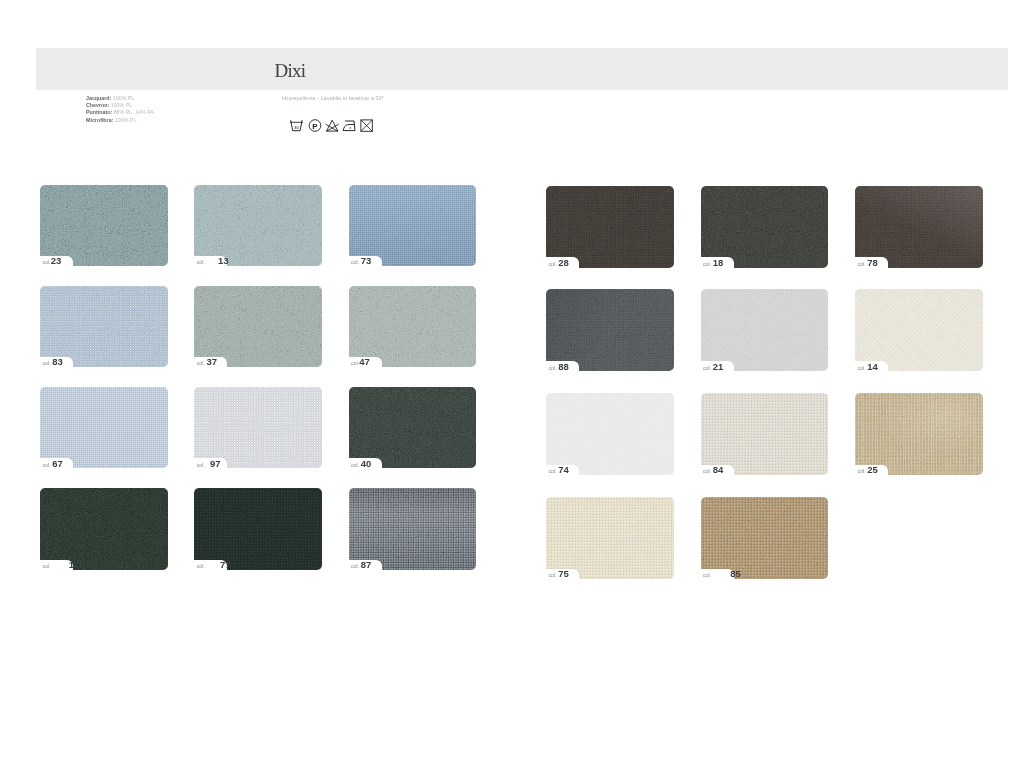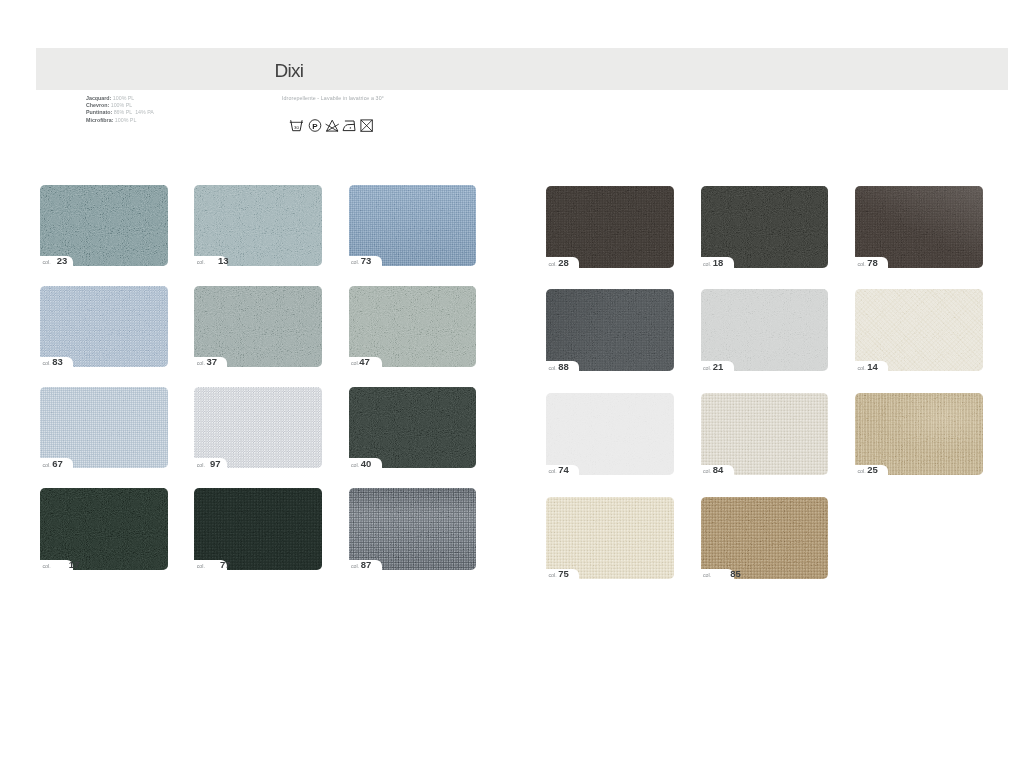--- a/index.html
+++ b/index.html
@@ -1,17 +1,17 @@
 <!DOCTYPE html>
 <html><head><meta charset="utf-8">
 <style>
 html,body{margin:0;padding:0;width:1024px;height:768px;background:#fff;overflow:hidden}
 body{font-family:"Liberation Sans",sans-serif;position:relative}
 .band{position:absolute;left:36px;top:48px;width:972px;height:41.5px;background:#ebebea}
-.title{position:absolute;left:274.5px;top:59.5px;font-family:Liberation Sans, sans-serif;font-size:19px;letter-spacing:-.75px;color:#424242}
+.title{position:absolute;left:274.5px;top:59.5px;font-family:Liberation Serif, serif;font-size:19px;letter-spacing:-.75px;color:#424242}
 .specs{position:absolute;left:86px;top:94.6px;font-size:5.3px;line-height:7.35px;color:#b6bbbd;white-space:nowrap}
 .specs b{color:#626669;font-weight:bold}
 .note{position:absolute;left:282px;top:95px;font-size:5.3px;color:#a8adb0;letter-spacing:.1px;white-space:nowrap}
 .sw{position:absolute;border-radius:5px 5px 5px 0;overflow:hidden}
 .nz{position:absolute;left:-4px;top:-4px;width:calc(100% + 8px);height:calc(100% + 8px);mix-blend-mode:soft-light}
 .ov{position:absolute;left:0;top:0;width:100%;height:100%}
 .notch{position:absolute;left:0;bottom:0;width:33px;height:10.2px;background:#fff;border-top-right-radius:6px}
 .lab{position:absolute;left:2.4px;bottom:-1.2px;line-height:1;white-space:nowrap}
 .lab .c{font-size:5.3px;color:#85898c}
 .lab b{font-size:9.5px;color:#3b3e40;letter-spacing:.1px}
@@ -55,21 +55,21 @@
 <svg class="ico" style="left:359.6px" width="13" height="13" viewBox="0 0 13 13" fill="none" stroke="#1e1e1e" stroke-width="0.9">
 <rect x="0.9" y="0.9" width="11.4" height="11.4"></rect>
 <path d="M0.9,0.9 L12.3,12.3 M12.3,0.9 L0.9,12.3" stroke-width="0.85"></path>
 </svg>
 
 <div class="sw" style="left:40.0px;top:184.5px;width:127.5px;height:81.3px;background-color:#869DA0;">
 <svg class="nz" style="opacity:0.75">
       <rect width="100%" height="100%" filter="url(#nf)"></rect>
     </svg>
 <div class="notch"></div>
-    <div class="lab"><span class="c">col.</span><b style="margin-left:6px">23</b></div>
+    <div class="lab"><span class="c">col.</span><b style="margin-left:0">23</b></div>
   </div>
 <div class="sw" style="left:194.3px;top:184.5px;width:127.5px;height:81.3px;background-color:#A4B6B9;">
 <svg class="nz" style="opacity:0.65">
       <rect width="100%" height="100%" filter="url(#nf)"></rect>
     </svg>
 <div class="notch"></div>
     <div class="lab"><span class="c">col.</span><b style="margin-left:13px">13</b></div>
   </div>
 <div class="sw" style="left:348.5px;top:184.5px;width:127.5px;height:81.3px;background-color:#88A4C0;background-image:radial-gradient(circle at .6px .6px,rgba(226,235,244,.27) .5px,transparent .8px),radial-gradient(circle at 1.6px 1.6px,rgba(70,95,125,.25) .45px,transparent .75px);background-size:2px 2px;">
 <svg class="nz" style="opacity:0.35">

